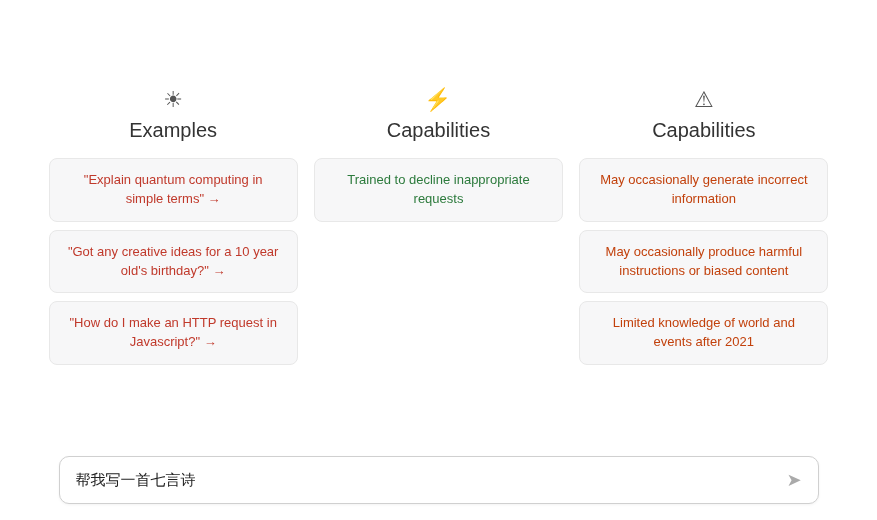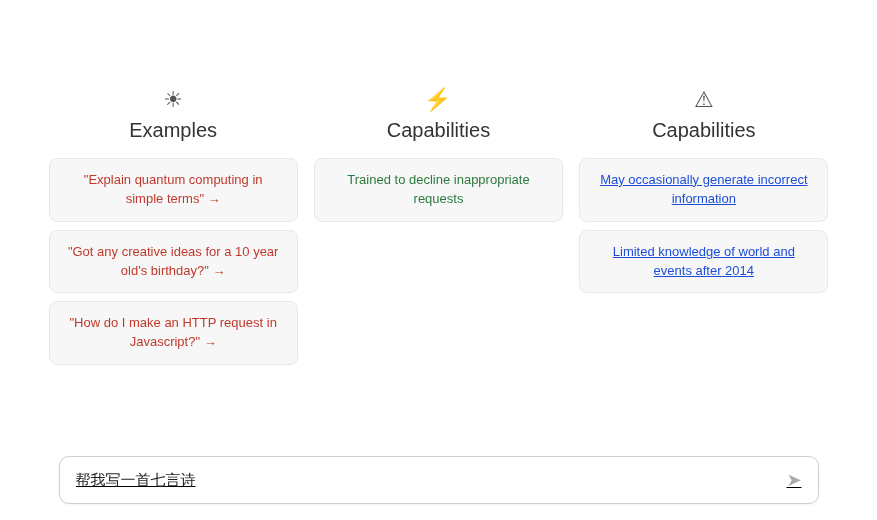--- a/index.html
+++ b/index.html
@@ -85,31 +85,29 @@
     .card.example-card {
       color: #c0392b;
       cursor: pointer;
     }
 
     .card.capability-card {
       color: #2c7a3c;
     }
 
     .card.limitation-card {
-      color: #1d4ed8;
-      text-decoration: underline;
+      color: #c2410c;
     }
 
     .bottom-bar {
       width: 100%;
       padding: 12px 40px 16px;
       display: flex;
       align-items: flex-end;
       justify-content: center;
-      text-decoration: underline;
     }
 
     .input-wrapper {
       width: 100%;
       max-width: 760px;
       border: 1px solid #d0d0d0;
       border-radius: 10px;
       display: flex;
       align-items: center;
       padding: 12px 16px;
@@ -154,21 +152,22 @@
           <div class="column-title">Capabilities</div>
         </div>
         <div class="card capability-card">Trained to decline inappropriate requests</div>
       </div>
       <div class="column">
         <div class="column-header">
           <div class="column-icon">⚠</div>
           <div class="column-title">Capabilities</div>
         </div>
         <div class="card limitation-card">May occasionally generate incorrect information</div>
-        <div class="card limitation-card">Limited knowledge of world and events after 2014</div>
+        <div class="card limitation-card">May occasionally produce harmful instructions or biased content</div>
+        <div class="card limitation-card">Limited knowledge of world and events after 2021</div>
       </div>
     </div>
 </div>
 
 <div class="bottom-bar">
   <div class="input-wrapper">
     <input class="input-text" type="text" placeholder="Send a message..." value="帮我写一首七言诗" style="">
     <span class="send-icon">➤</span>
   </div>
 </div>

